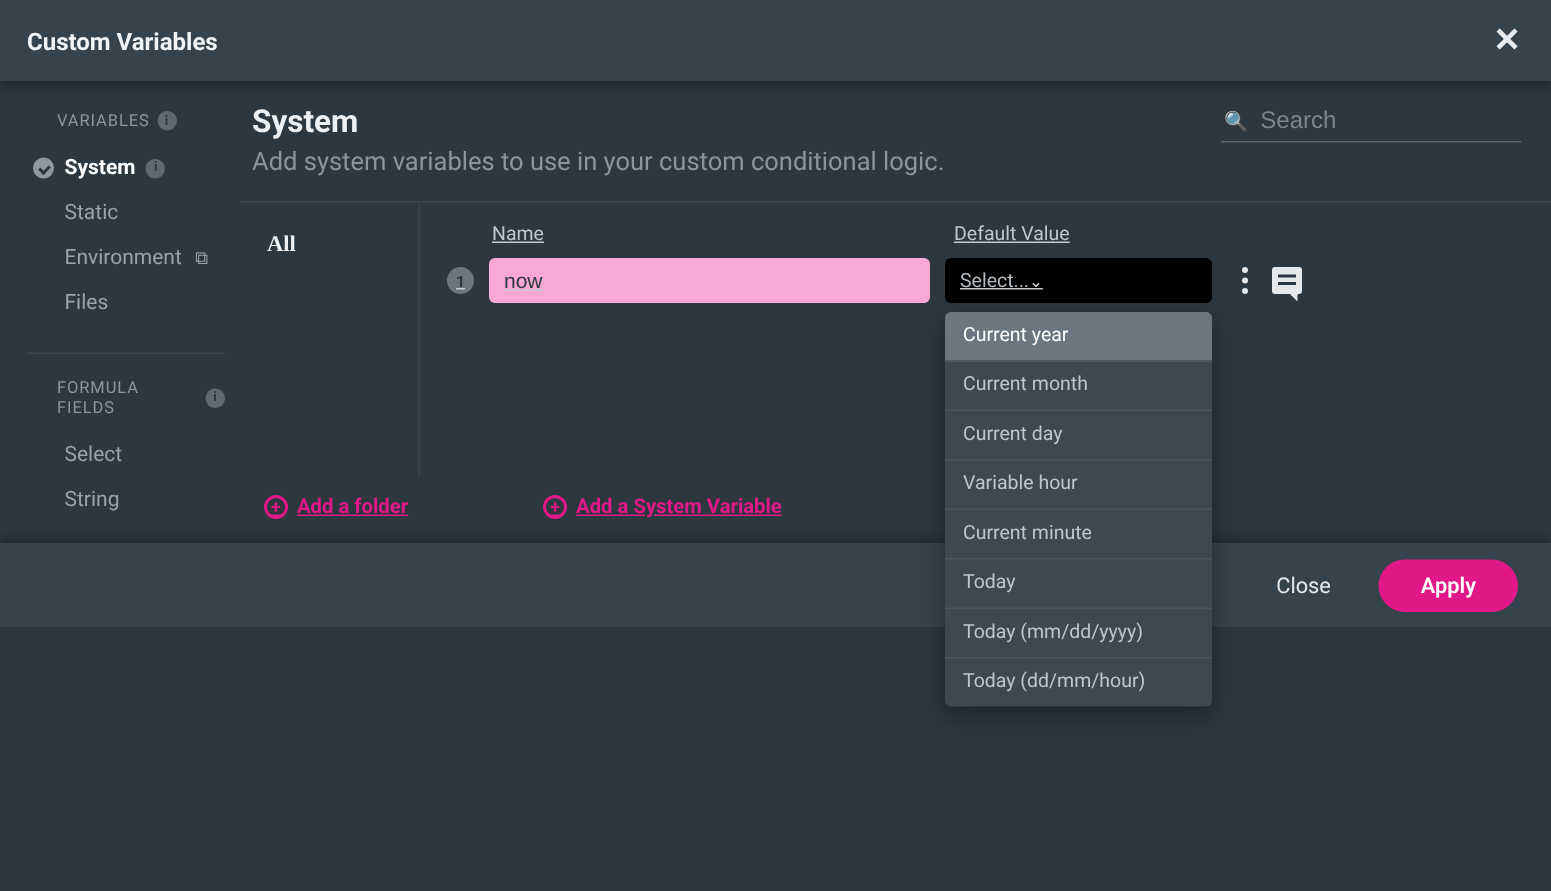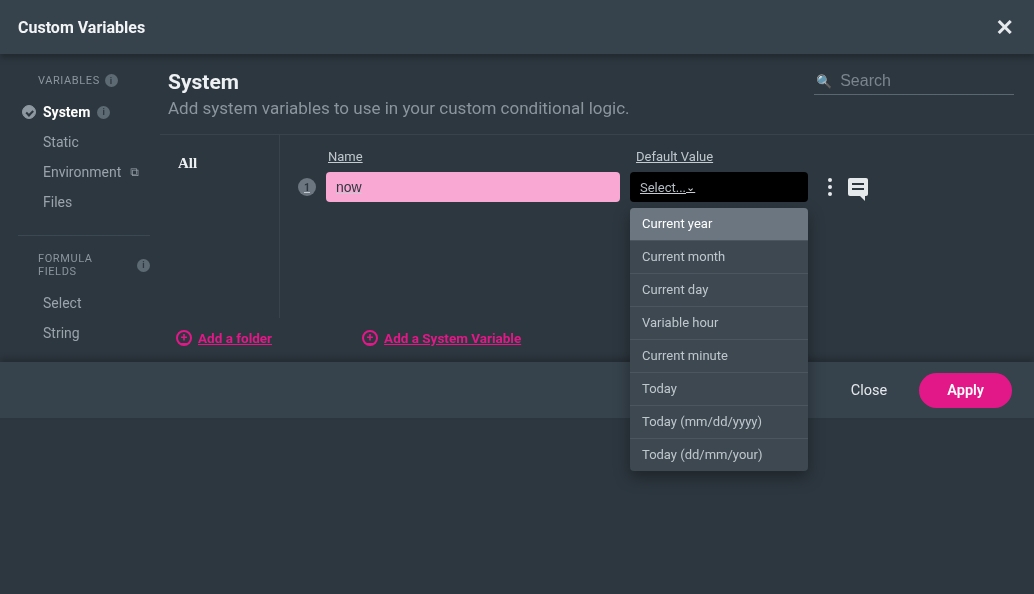--- a/index.html
+++ b/index.html
@@ -437,21 +437,21 @@
                   <span class="chev">⌄</span>
                 </div>
                 <div class="dropdown">
                   <div class="dropdown-item highlight">Current year</div>
                   <div class="dropdown-item">Current month</div>
                   <div class="dropdown-item">Current day</div>
                   <div class="dropdown-item">Variable hour</div>
                   <div class="dropdown-item">Current minute</div>
                   <div class="dropdown-item">Today</div>
                   <div class="dropdown-item">Today (mm/dd/yyyy)</div>
-                  <div class="dropdown-item">Today (dd/mm/your)</div>
+                  <div class="dropdown-item">Today (dd/mm/hour)</div>
                 </div>
               </div>
               <div class="row-actions">
                 <span class="kebab">
                     <span></span>
                     <span></span>
                     <span></span>
                   </span>
                 <span class="comment-icon"></span>
               </div>

